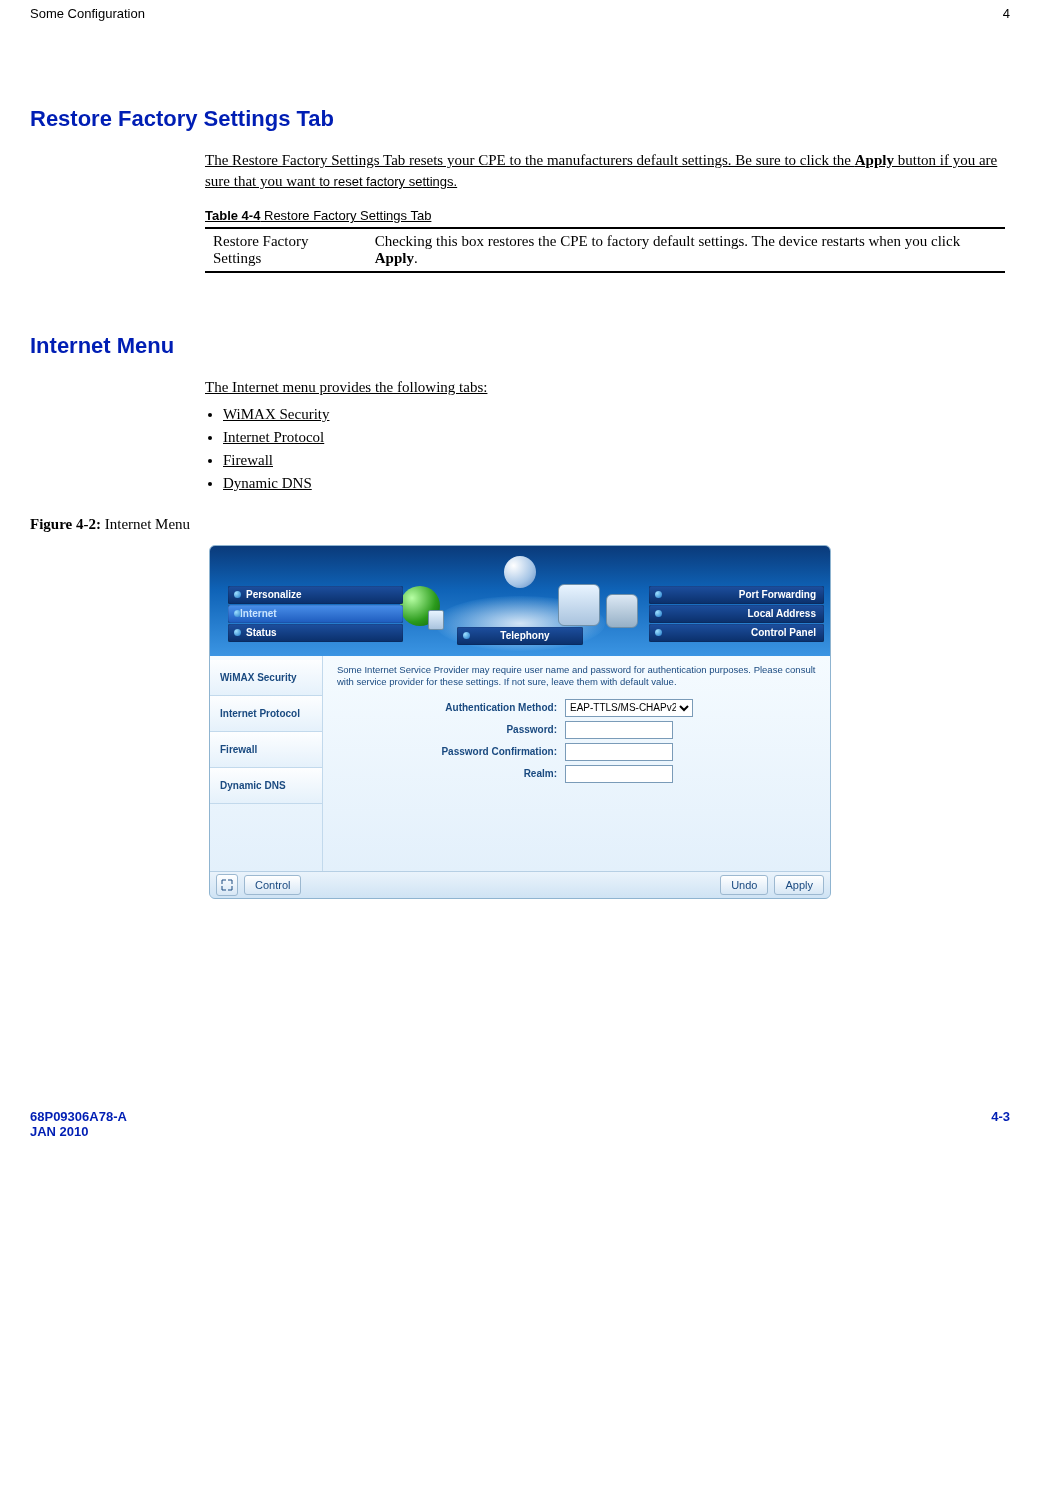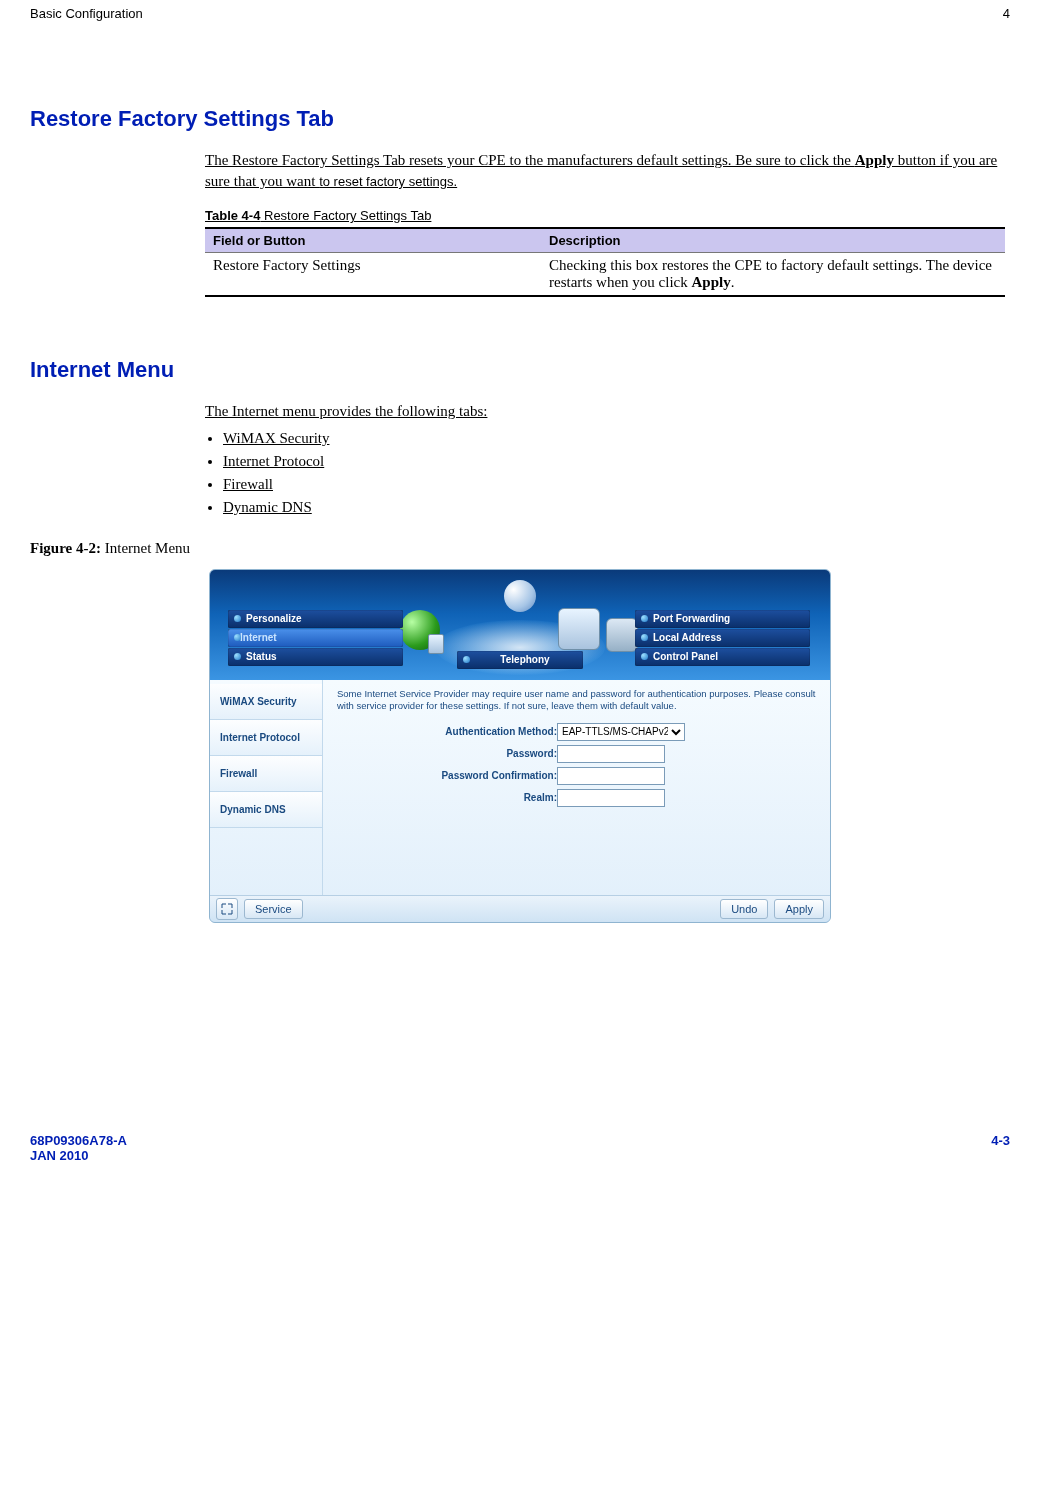--- a/index.html
+++ b/index.html
@@ -123,21 +123,21 @@
     width: 170px; height: 55px;
     background: radial-gradient(ellipse at center, rgba(255,255,255,0.8) 0%, rgba(100,180,240,0.1) 70%);
     border-radius: 50%;
   }
   .nav-left, .nav-right {
     position: absolute;
     top: 40px;
     width: 175px;
   }
   .nav-left { left: 18px; }
-  .nav-right { right: 20px; }
+  .nav-right { right: 6px; text-align: right; }
   .nav-item {
     position: relative;
     height: 18px;
     line-height: 18px;
     padding: 0 8px 0 18px;
     margin-bottom: 1px;
     background: linear-gradient(#1d4f9f, #0a2f6a);
     border-radius: 2px;
     font-size: 10px;
     color: #fff;
@@ -221,20 +221,21 @@
   }
   .ss-hint { color: #1a4a80; font-size: 9.5px; line-height: 1.3; margin-bottom: 10px; }
   .form-row {
     display: flex;
     align-items: center;
     margin: 4px 0;
   }
   .form-row label {
     width: 220px;
     text-align: right;
+    padding-right: 8px;
     color: #1a4a80;
     font-weight: bold;
     font-size: 10px;
   }
   .form-row input[type=text], .form-row input[type=password] {
     width: 100px;
     height: 14px;
     border: 1px solid #7a9bb8;
     font-size: 10px;
     padding: 1px 3px;
@@ -289,37 +290,33 @@
     padding-bottom: 8px;
   }
   .page-footer .right { text-align: right; }
 </style>
 </head>
 <body>
 
 <div class="page">
 
   <div class="top-header">
-    <span>Basic Configuration</span>
+    <span>Some Configuration</span>
     <span>4</span>
   </div>
 
   <div class="section-heading">Restore Factory Settings Tab</div>
 
   <div class="indented">
     <div class="body-text">The Restore Factory Settings Tab resets your CPE to the manufacturers default settings. Be sure to click the <b>Apply</b> button if you are sure that you want <span class="sans">to reset factory settings.</span></div>
 
     <div class="table-caption"><b>Table 4-4</b> Restore Factory Settings Tab</div>
 
     <table class="spec">
       <tbody>
-          <tr>
-        <th style="width:42%">Field or Button</th>
-        <th>Description</th>
-      </tr>
       <tr>
         <td>Restore Factory Settings</td>
         <td>Checking this box restores the CPE to factory default settings. The device restarts when you click <b>Apply</b>.</td>
       </tr>
     </tbody>
       </table>
   </div>
 
   <div class="section-heading2">Internet Menu</div>
 
@@ -391,21 +388,21 @@
         </div>
       </div>
     </div>
 
     <div class="ss-footer">
       <div class="sq-btn">
         <svg width="12" height="12" viewBox="0 0 12 12">
             <path d="M1 1h4M1 1v4M11 11H7M11 11V7M1 11h4M1 11V7M11 1H7M11 1v4" stroke="#1a4a80" stroke-width="1" fill="none"></path>
           </svg>
       </div>
-      <div class="ft-btn">Service</div>
+      <div class="ft-btn">Control</div>
       <div class="ft-spacer"></div>
       <div class="ft-btn">Undo</div>
       <div class="ft-btn">Apply</div>
     </div>
   </div>
 
   <div class="page-footer">
     <div>
       <span>68P09306A78-A</span><br>
       <span>JAN 2010</span>

